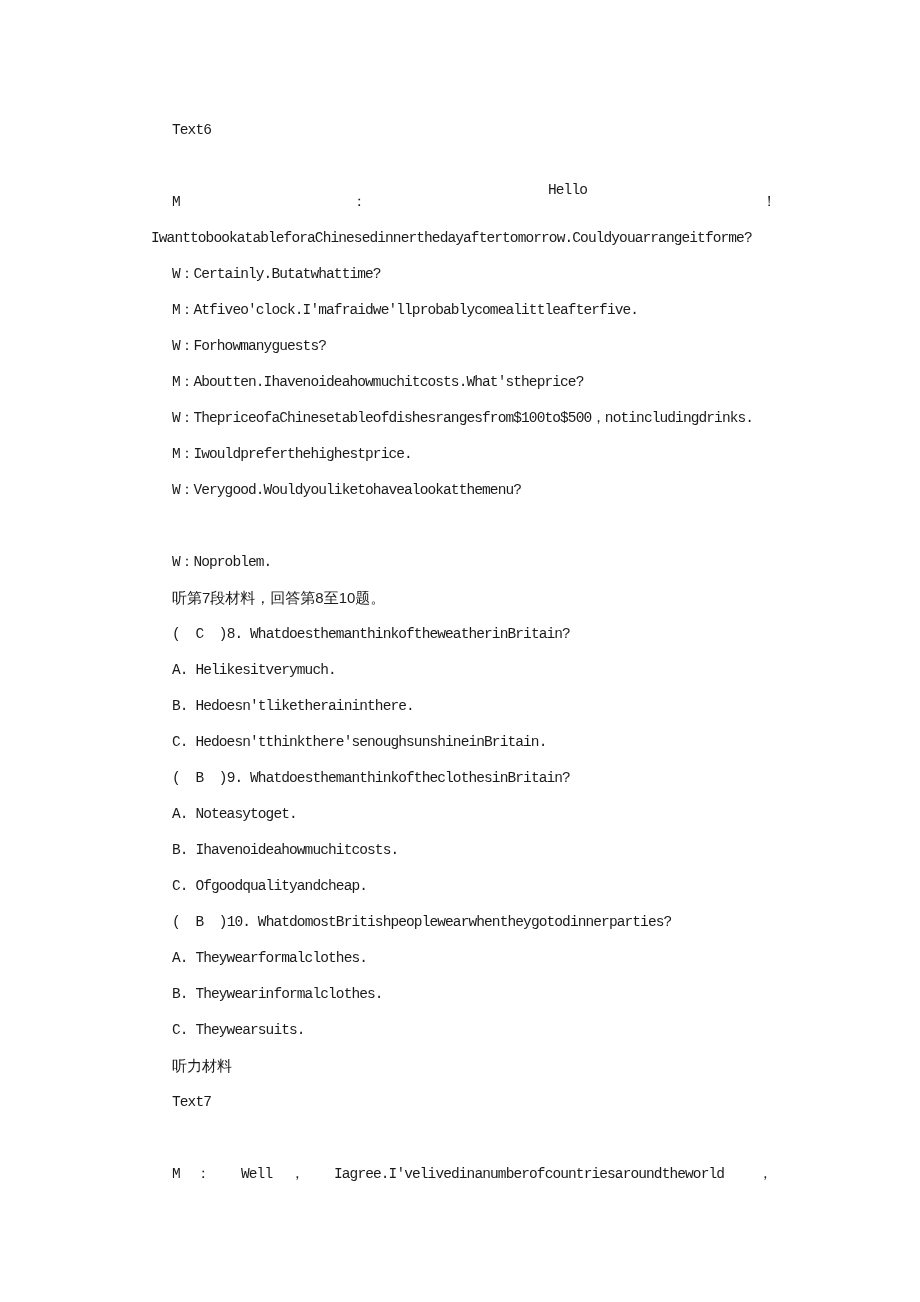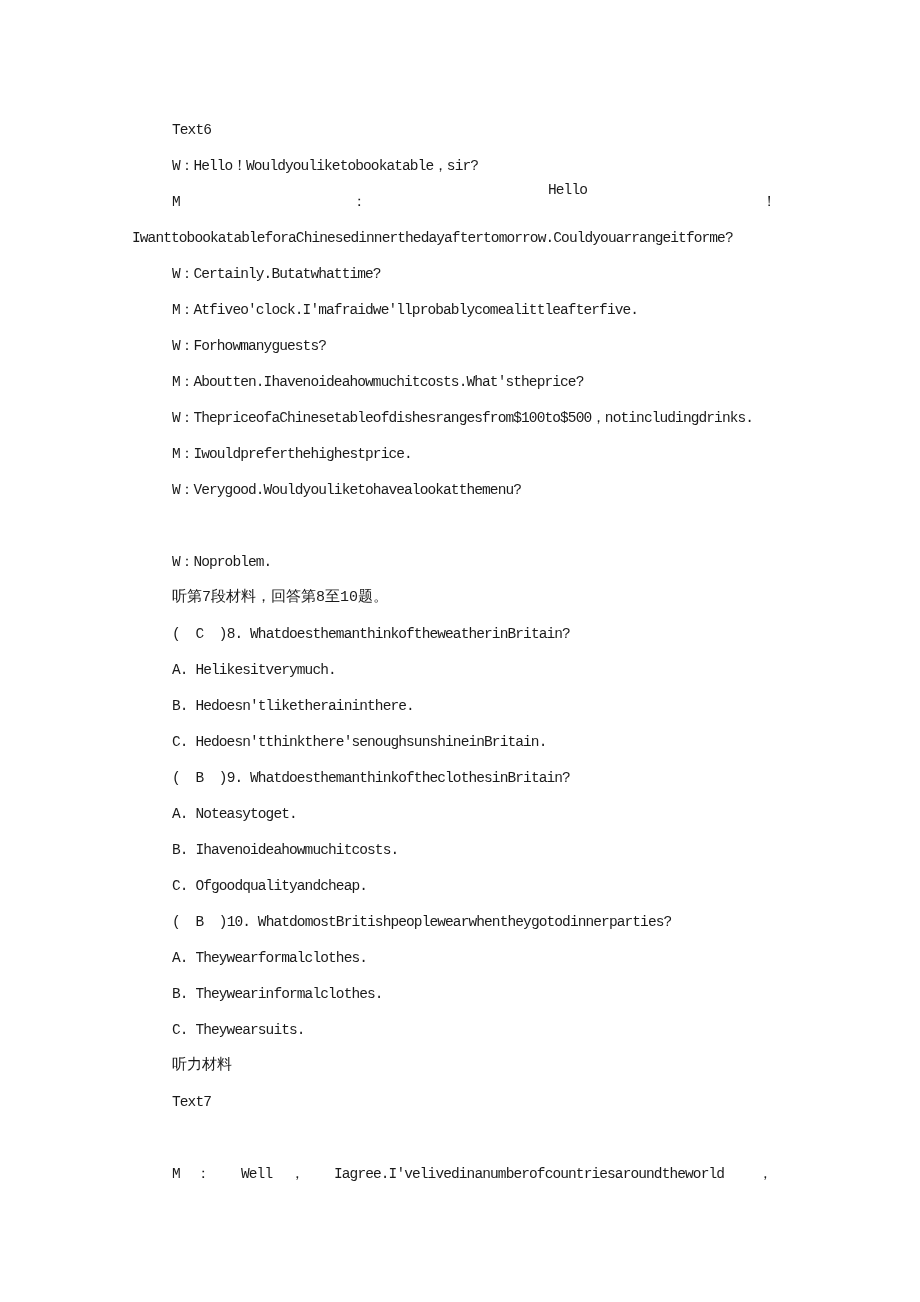--- a/index.html
+++ b/index.html
@@ -1,31 +1,30 @@
 <!DOCTYPE html>
 <html><head>
 <meta charset="utf-8">
 <style>
   html, body { margin: 0; padding: 0; background: #ffffff; }
   body { width: 920px; height: 1302px; position: relative; overflow: hidden;
          font-family: "Liberation Mono", "DejaVu Sans Mono", monospace; color: #1a1a1a; }
   .page { position: absolute; left: 0; top: 0; width: 800px; height: 1302px; }
   .line { position: absolute; left: 172px; font-size: 14.5px; line-height: 20px; white-space: pre;
           letter-spacing: -0.9px; }
-  .line.full { left: 132px; }
-  .cjk { font-family: Liberation Mono, monospace; letter-spacing: 0; font-size: 15px; }
+  .line.full { left: 151px; }
+  .cjk { font-family: Liberation Sans, sans-serif; letter-spacing: 0; font-size: 15px; }
   .just { position: absolute; font-size: 14.5px; line-height: 20px; white-space: pre; letter-spacing: -0.9px; }
 </style>
 </head>
 <body>
 
 <div class="page">
 
   <div class="line" style="top:120px">Text6</div>
-  <div class="line" style="top:156px">W：Hello！Wouldyouliketobookatable，sir?</div>
 
   <div>
     <span class="just" style="top:192px;left:172px">M</span>
     <span class="just" style="top:192px;left:352px">：</span>
     <span class="just" style="top:180px;left:548px">Hello</span>
     <span class="just" style="top:192px;left:762px">！</span>
   </div>
   <div class="line full" style="top:228px">IwanttobookatableforaChinesedinnerthedayaftertomorrow.Couldyouarrangeitforme?</div>
 
   <div class="line" style="top:264px">W：Certainly.Butatwhattime?</div>

